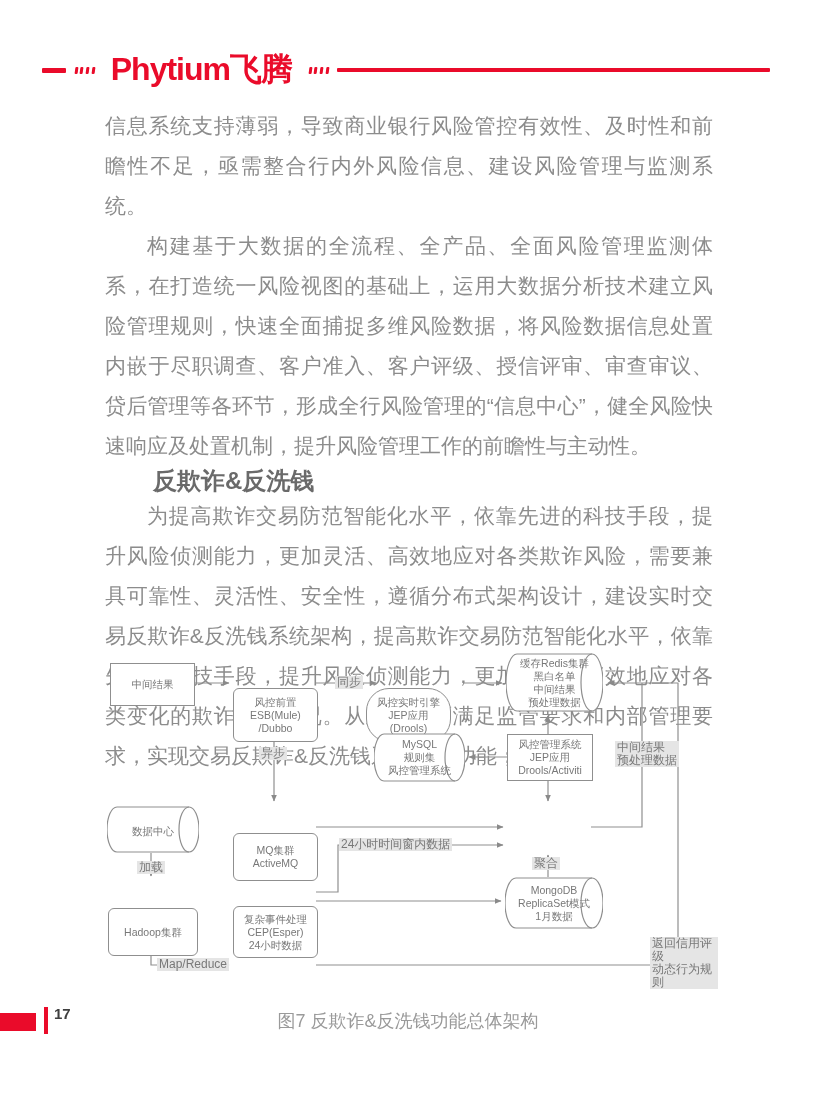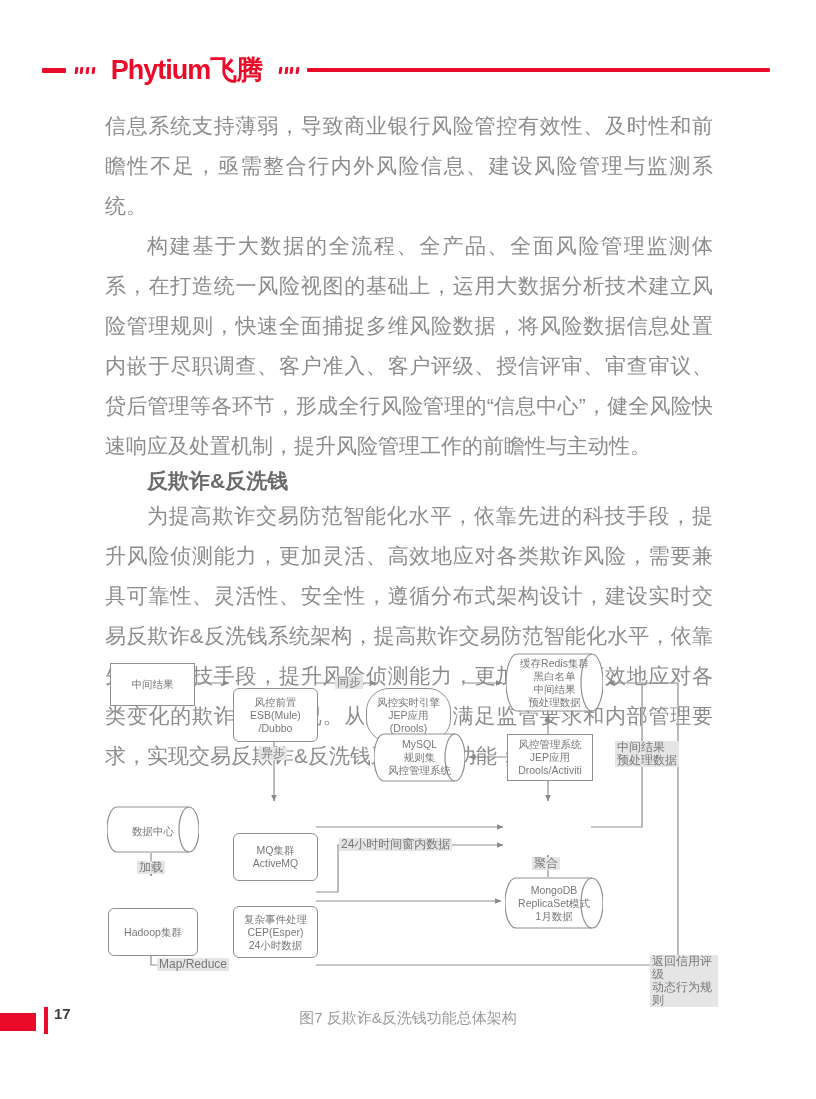--- a/index.html
+++ b/index.html
@@ -6,29 +6,29 @@
   body{
     width:816px;height:1099px;position:relative;background:#ffffff;overflow:hidden;
     font-family:"Liberation Sans","DejaVu Sans",sans-serif;
   }
   
   .header{position:absolute;left:42px;top:56px;width:728px;height:28px;
     display:flex;align-items:center;}
   .dash{width:24px;height:5px;background:#ea0b2a;border-radius:1px;}
   .ticks{display:flex;align-items:center;margin:0 7px;}
   .tick{width:2.5px;height:7px;background:#ea0b2a;margin:0 1.6px;border-radius:1px;transform:skewX(-8deg);}
-  .wordmark{color:#ea0b2a;font-weight:bold;font-size:27px;letter-spacing:-1px;
+  .wordmark{color:#ea0b2a;font-weight:bold;font-size:32px;letter-spacing:-1px;
     margin:0 8px;white-space:nowrap;}
   .headrule{flex:1;height:4px;background:#ea0b2a;border-radius:1px;}
   
   .main{position:absolute;left:105px;top:106px;width:608px;color:#8c8c8c;
     font-size:21px;line-height:40px;text-align:justify;}
   .main p{margin:0;}
   .indent{text-indent:2em;}
-  .sect{color:#6a6a6a;font-weight:bold;font-size:21px;line-height:30px;
+  .sect{color:#6a6a6a;font-weight:bold;font-size:24px;line-height:30px;
     margin:10px 0 6px 0;text-indent:2em;}
   
   .diagram{position:absolute;left:102px;top:648px;width:616px;height:352px;}
   .diagram svg.wires{position:absolute;left:0;top:0;z-index:1;}
   .node{position:absolute;z-index:2;display:flex;align-items:center;justify-content:center;
     text-align:center;color:#787878;font-size:10.5px;line-height:13px;
     white-space:pre-line;background:#ffffff;}
   .rect{border:1.2px solid #8f8f8f;}
   .round{border:1.2px solid #8f8f8f;border-radius:6px;margin-top:28px;}
   .cylwrap{position:absolute;z-index:2;}
@@ -36,21 +36,21 @@
   .cylwrap .cyltext{position:absolute;left:0;top:0;width:100%;height:100%;
     display:flex;align-items:center;justify-content:center;text-align:center;
     color:#787878;font-size:10.5px;line-height:13px;white-space:pre-line;}
   .elabel{position:absolute;z-index:3;background:#e5e5e5;color:#787878;
     font-size:12px;line-height:13px;white-space:pre-line;text-align:left;padding:0 2px;}
   
   .pageblock{position:absolute;left:0;top:1013px;width:36px;height:18px;background:#ea0b2a;}
   .pagebar{position:absolute;left:44px;top:1007px;width:4px;height:27px;background:#ea0b2a;}
   .pagenum{position:absolute;left:54px;top:1005px;color:#3f3f3f;font-weight:bold;font-size:15px;}
   .caption{position:absolute;left:0;top:1009px;width:816px;text-align:center;
-    color:#9a9a9a;font-size:15px;}
+    color:#9a9a9a;font-size:18px;}
 </style>
 </head>
 <body>
 
 <div class="header">
   <span class="dash"></span>
   <span class="ticks">
     <span class="tick"></span>
       <span class="tick"></span>
       <span class="tick"></span>
@@ -159,21 +159,21 @@
 1月数据</div>
   </div>
 
   <div class="elabel" style="left:233px;top:28px;">同步</div>
   <div class="elabel" style="left:157px;top:99px;">异步</div>
   <div class="elabel" style="left:35px;top:213px;">加载</div>
   <div class="elabel" style="left:430px;top:209px;">聚合</div>
   <div class="elabel" style="left:237px;top:190px;">24小时时间窗内数据</div>
   <div class="elabel" style="left:513px;top:93px;">中间结果
 预处理数据</div>
-  <div class="elabel" style="left:548px;top:289px;margin-top:18px;">返回信用评级
+  <div class="elabel" style="left:548px;top:289px;">返回信用评级
 动态行为规则</div>
   <div class="elabel" style="left:55px;top:310px;">Map/Reduce</div>
 </div>
 
 <div class="pageblock"></div>
 <div class="pagebar"></div>
 <div class="pagenum">17</div>
 <div class="caption">图7  反欺诈&amp;反洗钱功能总体架构</div>
 
 </body></html>

